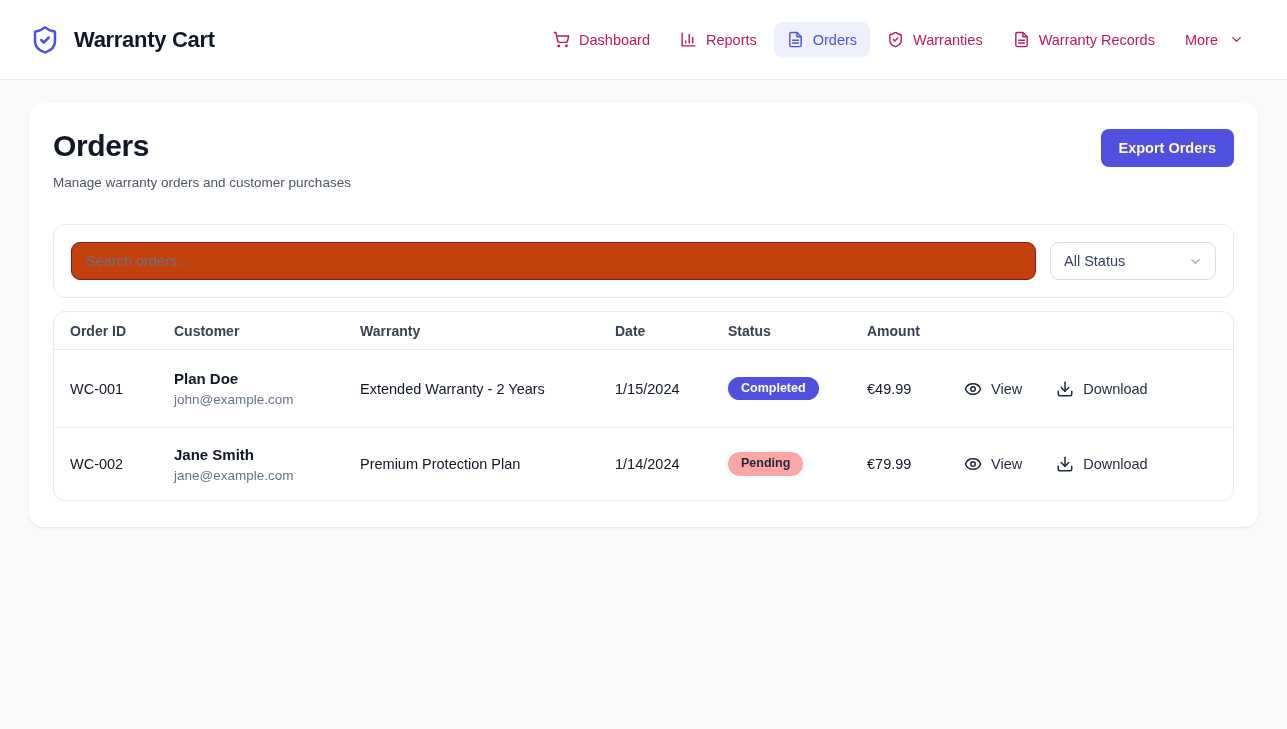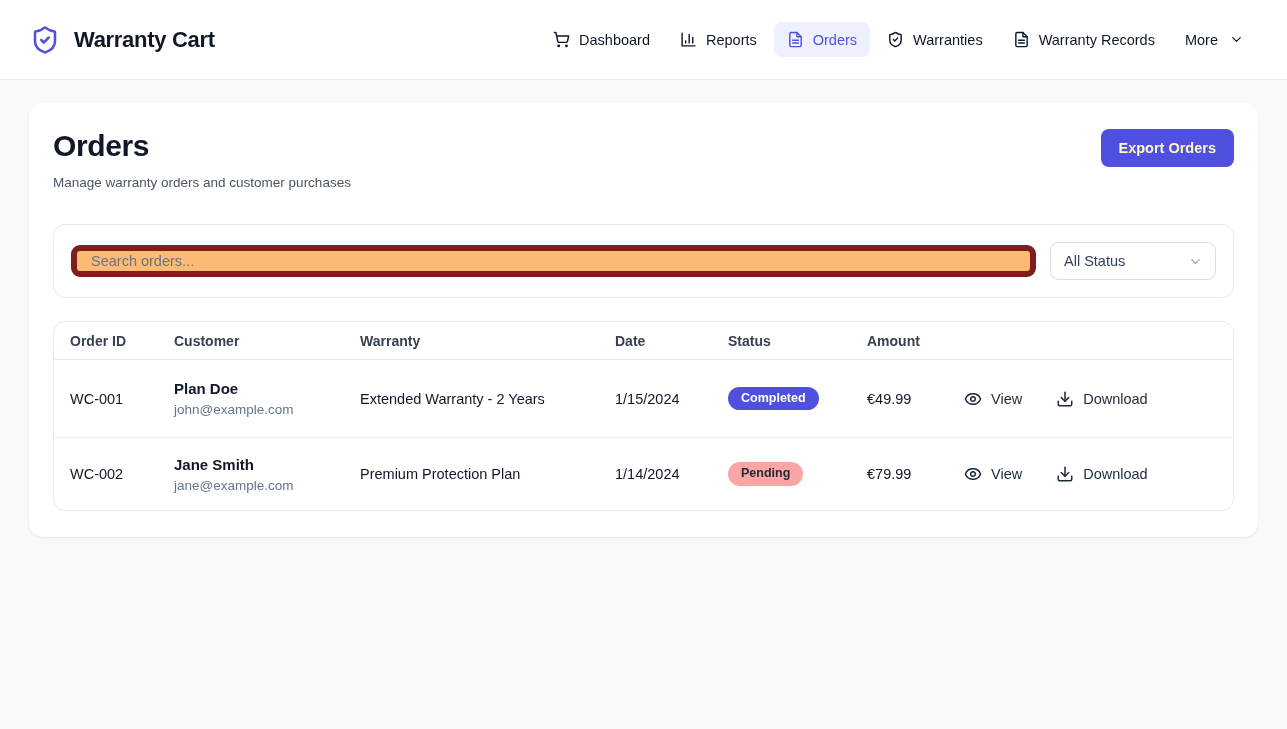--- a/index.html
+++ b/index.html
@@ -31,21 +31,21 @@
   }
   .nav { display: flex; align-items: center; gap: 4px; }
   .nav-item {
     display: flex;
     align-items: center;
     gap: 9px;
     padding: 9px 13px;
     border-radius: 8px;
     font-size: 14.5px;
     font-weight: 500;
-    color: #0f172a;
+    color: #be185d;
     cursor: pointer;
     white-space: nowrap;
   }
   .nav-item.active { background: #eef1fd; color: #4f4fe0; }
   .nav-item .chev { margin-left: 2px; }
 
   
   .main { padding: 23px 29px; }
   .card {
     background: #ffffff;
@@ -74,49 +74,49 @@
     margin-top: 34px;
     border: 1px solid #e7eaee;
     border-radius: 12px;
     padding: 17px;
     display: flex;
     gap: 14px;
     align-items: center;
   }
   .search-input {
     flex: 1;
-    height: 32px;
-    border: 6px solid #7f1d1d;
+    height: 38px;
+    border: 1px solid #7f1d1d;
     border-radius: 9px;
     padding: 0 14px;
     font-family: "Liberation Sans", sans-serif;
     font-size: 14.5px;
     color: #0f172a;
     outline: none;
-    background: #fdba74;
+    background: #c2410c;
   }
   .search-input::placeholder { color: #6b7280; }
   .select {
     width: 166px;
     height: 38px;
     border: 1px solid #d8dde4;
     border-radius: 9px;
     display: flex;
     align-items: center;
     justify-content: space-between;
     padding: 0 12px 0 13px;
     font-size: 14.5px;
     color: #33415c;
     cursor: pointer;
     background: #ffffff;
   }
 
   
   .table-card {
-    margin-top: 23px;
+    margin-top: 13px;
     border: 1px solid #e7eaee;
     border-radius: 12px;
     overflow: hidden;
     background: #ffffff;
   }
   .t-grid {
     display: grid;
     grid-template-columns: 104px 186px 255px 113px 139px 97px 1fr;
     align-items: center;
     padding: 0 16px;

